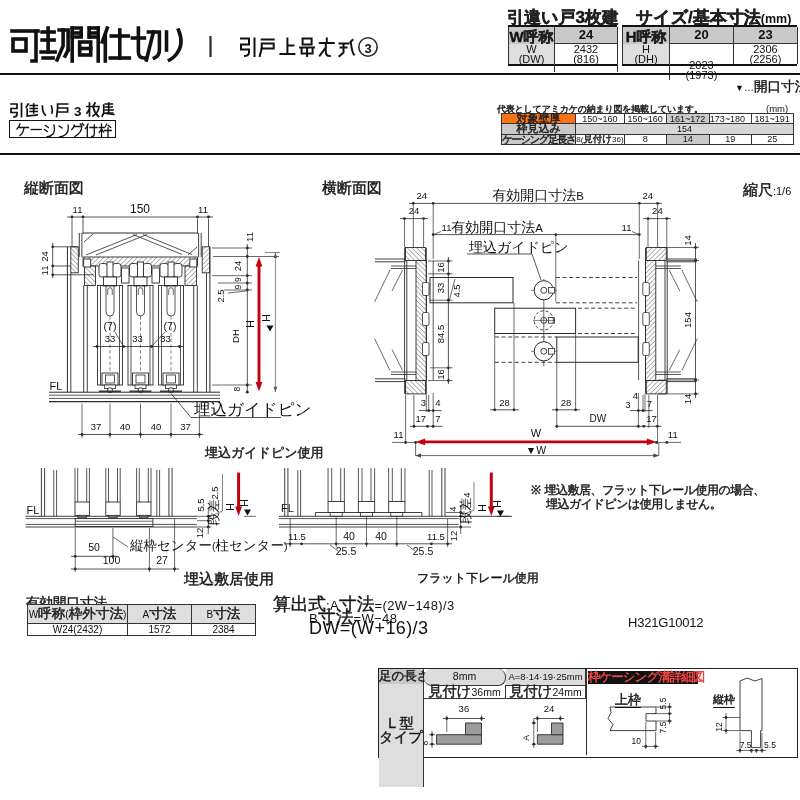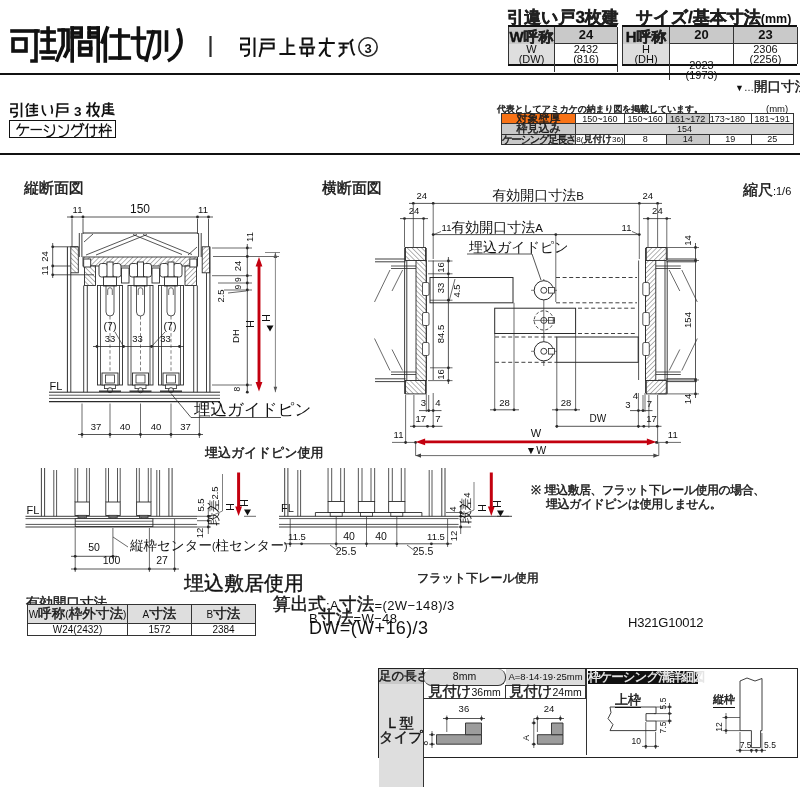--- a/index.html
+++ b/index.html
@@ -854,21 +854,21 @@
 
 <div class="abs" style="left:322px;top:179px;font-size:11px;"><span class="cjk">横断面図</span></div>
 
 <div class="abs" style="left:743px;top:181px;font-size:11px;"><span class="cjk">縮尺</span>:1/6</div>
 
 <div class="abs cjk2" style="left:205px;top:444px;font-size:13px;">埋込ガイドピン使用</div>
 
 <div class="abs cjk2" style="left:531px;top:481px;font-size:12px;">※ <span style="letter-spacing:-0.5px">埋込敷居、フラット下レール使用の場合、</span></div>
 <div class="abs cjk2" style="left:546px;top:496px;font-size:12px;letter-spacing:-0.5px;">埋込ガイドピンは使用しません。</div>
 
-<div class="abs cjk2" style="left:184px;top:570px;font-size:20px;">埋込敷居使用</div>
+<div class="abs cjk2" style="left:184px;top:570px;font-size:15px;">埋込敷居使用</div>
 
 <div class="abs cjk2" style="left:417px;top:570px;font-size:12px;">フラット下レール使用</div>
 
 <div class="abs cjk2" style="left:26px;top:594px;font-size:13.5px;">有効開口寸法</div>
 
 <div class="abs" style="left:27px;top:604px;font-size:10px;">
 <table style="border:1px solid #333;">
 <tbody>
           <tr style="height:12px;">
  <td style="border:1px solid #333;background:#dedede;width:99px;text-align:center;padding:0;">W<span class="cjk">呼称</span>(<span class="cjk">枠外寸法</span>)</td>
@@ -899,19 +899,19 @@
  <div style="position:absolute;left:127px;top:0;width:79px;height:15px;background:#dcdcdc;border-right:1px solid #333;border-bottom:1px solid #333;text-align:center;padding-top:1px;font-size:9.5px;">A=8·14·19·25mm</div>
 
  <div style="position:absolute;left:45px;top:16px;width:81px;height:13px;border-right:1px solid #333;border-bottom:1px solid #333;text-align:center;line-height:12px;"><span class="cjk">見付け</span>36mm</div>
 
  <div style="position:absolute;left:127px;top:16px;width:79px;height:13px;border-right:1px solid #333;border-bottom:1px solid #333;text-align:center;line-height:12px;"><span class="cjk">見付け</span>24mm</div>
 
  <div style="position:absolute;left:0;top:15px;width:44px;height:71px;background:#dedede;border-right:1px solid #333;text-align:center;padding-top:32px;line-height:14px;" class="cjk">L 型<br>タイプ</div>
 
  <div style="position:absolute;left:206.5px;top:0;width:1px;height:86px;background:#333;"></div>
 
- <div style="position:absolute;left:209px;top:2px;width:110px;height:13px;background:#111;color:#e5e5e5;text-align:right;font-weight:bold;font-size:12.5px;line-height:12px;-webkit-text-stroke:0;letter-spacing:-1px;" class="cjk2">枠ケーシング溝詳細図</div>
+ <div style="position:absolute;left:209px;top:2px;width:110px;height:13px;background:#111;color:#ef4444;text-align:right;font-weight:bold;font-size:12.5px;line-height:12px;-webkit-text-stroke:0;letter-spacing:-1px;" class="cjk2">枠ケーシング溝詳細図</div>
 
  <div style="position:absolute;left:236px;top:24px;font-size:13px;border-bottom:1px solid #111;padding-bottom:1px;" class="cjk">上枠</div>
 
  <div style="position:absolute;left:334px;top:24px;font-size:11px;border-bottom:1px solid #111;padding-bottom:1px;" class="cjk">縦枠</div>
 </div>
 </div>
 
 </body></html>

